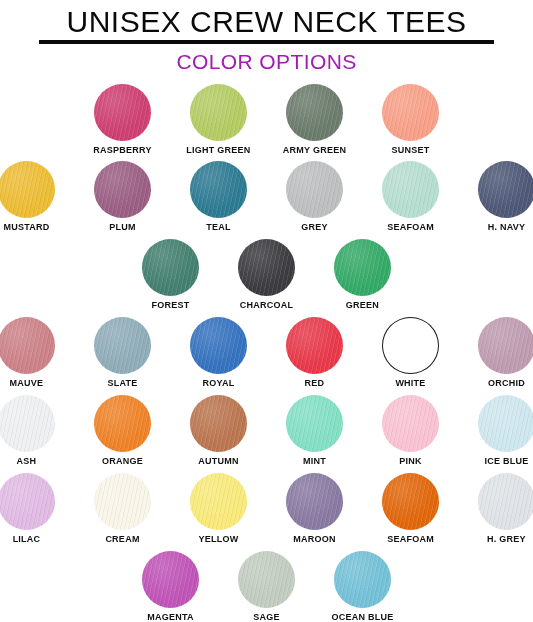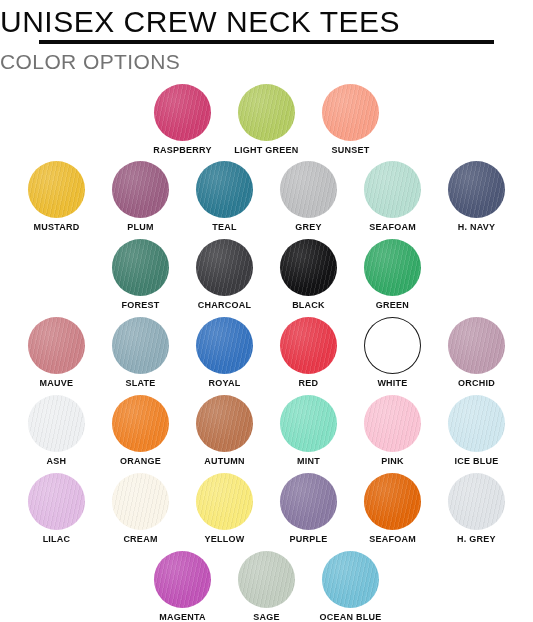--- a/index.html
+++ b/index.html
@@ -17,21 +17,21 @@
   .sheet {
     position: relative;
     width: 533px;
     height: 622px;
     box-sizing: border-box;
   }
 
   
   .header {
     padding-top: 6px;
-    text-align: left;
+    text-align: center;
   }
   .title {
     font-size: 30px;
     font-weight: 400;
     letter-spacing: 0.5px;
     line-height: 1.05;
     color: #0a0a0a;
     margin: 0 auto;
     display: block;
     white-space: nowrap;
@@ -40,34 +40,35 @@
     width: 455px;
     height: 4px;
     background: #0a0a0a;
     margin: 2px auto 0 auto;
   }
   .subtitle {
     font-size: 21px;
     font-weight: 400;
     letter-spacing: 0.4px;
     margin: 6px auto 0 auto;
-    color: #737373;
+    color: #a21caf;
     white-space: nowrap;
   }
 
   
   .grid {
     margin-top: 10px;
     padding: 0 14px;
     box-sizing: border-box;
   }
   .row {
     display: flex;
     justify-content: center;
     align-items: flex-start;
+    gap: 12px;
   }
   .cell {
     width: 84px;
     flex: 0 0 84px;
     display: flex;
     flex-direction: column;
     align-items: center;
     margin-bottom: 6px;
   }
   .swatch {
@@ -128,20 +129,24 @@
       <div class="row">
         <div class="cell">
           <div class="swatch" style="background: rgb(207, 63, 114);"></div>
           <div class="label">RASPBERRY</div>
         </div>
         <div class="cell">
           <div class="swatch" style="background: rgb(180, 204, 99);"></div>
           <div class="label">LIGHT GREEN</div>
         </div>
         <div class="cell">
+          <div class="swatch" style="background: rgb(108, 124, 108);"></div>
+          <div class="label">ARMY GREEN</div>
+        </div>
+        <div class="cell">
           <div class="swatch" style="background: rgb(249, 160, 136);"></div>
           <div class="label">SUNSET</div>
         </div>
       </div>
       <div class="row">
         <div class="cell">
           <div class="swatch" style="background: rgb(237, 189, 52);"></div>
           <div class="label">MUSTARD</div>
         </div>
         <div class="cell">
@@ -168,24 +173,20 @@
       <div class="row">
         <div class="cell">
           <div class="swatch" style="background: rgb(67, 128, 111);"></div>
           <div class="label">FOREST</div>
         </div>
         <div class="cell">
           <div class="swatch" style="background: rgb(60, 60, 64);"></div>
           <div class="label">CHARCOAL</div>
         </div>
         <div class="cell">
-          <div class="swatch" style="background: rgb(18, 18, 20);"></div>
-          <div class="label">BLACK</div>
-        </div>
-        <div class="cell">
           <div class="swatch" style="background: rgb(52, 170, 103);"></div>
           <div class="label">GREEN</div>
         </div>
       </div>
       <div class="row">
         <div class="cell">
           <div class="swatch" style="background: rgb(205, 130, 136);"></div>
           <div class="label">MAUVE</div>
         </div>
         <div class="cell">
@@ -243,21 +244,21 @@
         <div class="cell">
           <div class="swatch" style="background: rgb(250, 245, 233);"></div>
           <div class="label">CREAM</div>
         </div>
         <div class="cell">
           <div class="swatch" style="background: rgb(249, 234, 122);"></div>
           <div class="label">YELLOW</div>
         </div>
         <div class="cell">
           <div class="swatch" style="background: rgb(138, 122, 163);"></div>
-          <div class="label">PURPLE</div>
+          <div class="label">MAROON</div>
         </div>
         <div class="cell">
           <div class="swatch" style="background: rgb(226, 103, 10);"></div>
           <div class="label">SEAFOAM</div>
         </div>
         <div class="cell">
           <div class="swatch" style="background: rgb(223, 227, 231);"></div>
           <div class="label">H. GREY</div>
         </div>
       </div>

